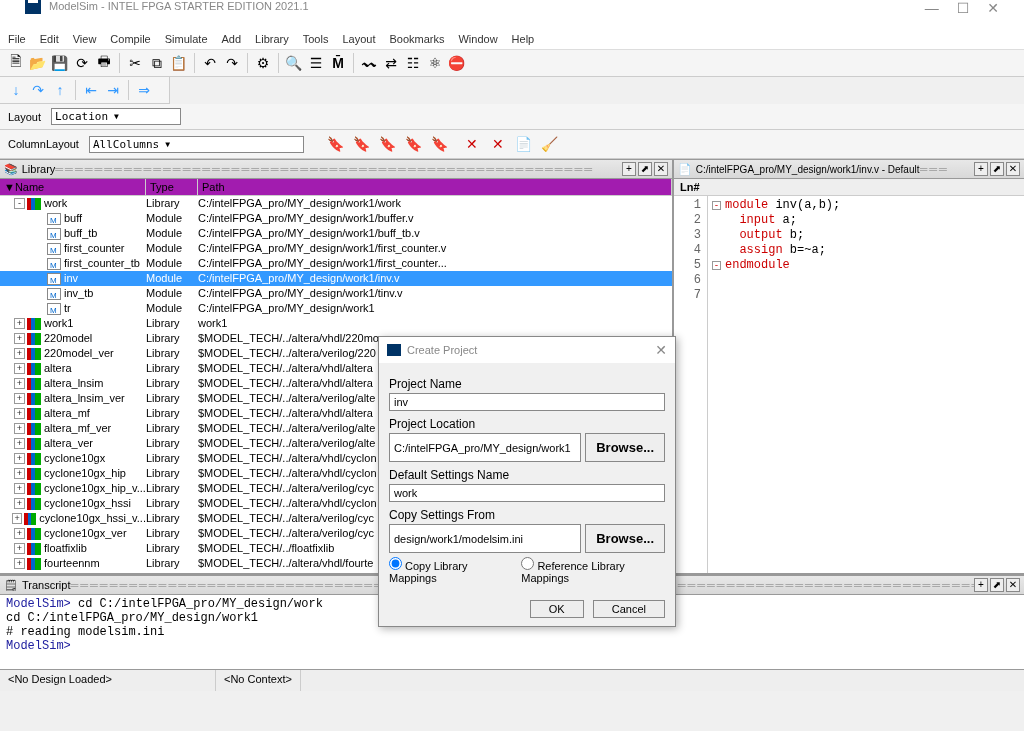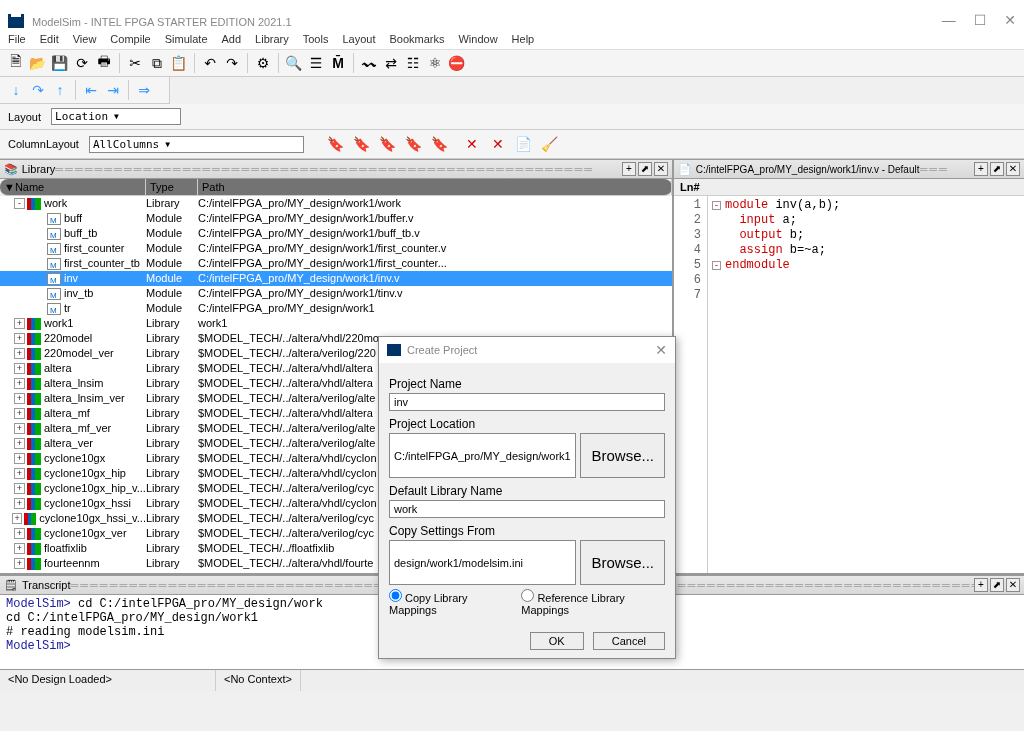--- a/index.html
+++ b/index.html
@@ -1,38 +1,38 @@
 <!DOCTYPE html>
 <html><head>
 <meta charset="utf-8">
 <style>
 * { box-sizing: border-box; margin: 0; padding: 0; }
 body { font-family: Tahoma, Arial, sans-serif; font-size: 11px; background: #f0f0f0; width: 1024px; height: 731px; overflow: hidden; position: relative; }
-.titlebar { background: #fff; height: 28px; display: flex; align-items: flex-end; padding: 0 8px; color: #888; }
+.titlebar { background: #fff; height: 28px; display: flex; align-items: flex-start; padding: 0 25px; color: #888; }
 .titlebar .logo { width: 16px; height: 14px; background: #003366; margin-right: 8px; position: relative; }
 .titlebar .logo::after { content: ''; position: absolute; left: 3px; top: 0; width: 10px; height: 3px; background: #fff; }
 .window-controls { margin-left: auto; display: flex; gap: 18px; color: #888; font-size: 14px; }
 .window-controls span { cursor: pointer; }
 .menubar { background: #fff; height: 22px; display: flex; align-items: center; padding: 0 8px; gap: 14px; color: #333; border-bottom: 1px solid #ddd; }
 .menubar span { cursor: pointer; }
 .toolbar-row { background: #f5f5f5; padding: 3px 6px; display: flex; align-items: center; gap: 2px; border-bottom: 1px solid #ccc; }
 .toolbar-row .sep { width: 1px; height: 20px; background: #ccc; margin: 0 3px; }
 .tbicon { width: 20px; height: 20px; display: inline-flex; align-items: center; justify-content: center; cursor: pointer; font-size: 14px; }
 .layout-row { background: #f5f5f5; padding: 4px 8px; display: flex; align-items: center; gap: 6px; border-bottom: 1px solid #ccc; }
 .layout-row label { margin-right: 4px; }
 .layout-row .dropdown { border: 1px solid #888; background: #fff; padding: 1px 3px; font-family: monospace; display: flex; align-items: center; }
 .layout-row .dropdown .arrow { margin-left: 6px; font-size: 8px; }
 .main-area { display: flex; height: 414px; }
 .library-panel { width: 674px; border-right: 2px solid #999; display: flex; flex-direction: column; }
 .panel-header { background: linear-gradient(#e8e8e8, #d8d8d8); height: 20px; display: flex; align-items: center; padding: 0 4px; border: 1px solid #999; border-left: none; border-right: none; font-size: 11px; }
 .panel-header .icon { margin-right: 4px; }
 .panel-header .dashes { flex: 1; color: #999; overflow: hidden; white-space: nowrap; letter-spacing: 2px; }
 .panel-header .controls { display: flex; gap: 2px; }
 .panel-header .controls span { width: 14px; height: 14px; border: 1px solid #888; background: #eee; text-align: center; line-height: 12px; font-size: 10px; cursor: pointer; }
-.table-head { display: flex; background: #737373; border-bottom: 1px solid #ccc; border-radius: 8px; }
+.table-head { display: flex; background: #a21caf; border-bottom: 1px solid #ccc; }
 .table-head div { padding: 2px 4px; border-right: 1px solid #ccc; }
 .col-name { width: 146px; }
 .col-type { width: 52px; }
 .col-path { flex: 1; }
 .tree { flex: 1; overflow: auto; background: #fff; font-size: 11px; line-height: 15px; }
 .tree-row { display: flex; align-items: center; white-space: nowrap; height: 15px; }
 .tree-row.selected { background: #3399ff; color: #fff; }
 .tree-row .cell-name { width: 146px; display: flex; align-items: center; overflow: hidden; }
 .tree-row .cell-type { width: 52px; }
 .tree-row .cell-path { flex: 1; overflow: hidden; text-overflow: ellipsis; }
@@ -58,21 +58,21 @@
 .statusbar div { padding: 3px 8px; border-right: 1px solid #ccc; }
 .dialog { position: absolute; left: 378px; top: 336px; width: 298px; background: #f0f0f0; border: 1px solid #888; box-shadow: 2px 2px 8px rgba(0,0,0,0.3); }
 .dialog-title { height: 26px; background: #fff; display: flex; align-items: center; padding: 0 8px; color: #888; }
 .dialog-title .logo { width: 14px; height: 12px; background: #003366; margin-right: 6px; }
 .dialog-title .close { margin-left: auto; font-size: 14px; cursor: pointer; }
 .dialog-body { padding: 8px 10px; }
 .dialog-body .fld-label { margin: 6px 0 2px; font-size: 12px; }
 .dialog-body input[type=text] { width: 100%; border: 1px solid #888; padding: 2px 4px; font-size: 11px; font-family: inherit; }
 .dialog-body .row-with-btn { display: flex; gap: 4px; }
 .dialog-body .row-with-btn input { flex: 1; }
-.dialog-body button { border: 1px solid #888; background: #eee; padding: 13px 10px; font-size: 15px; cursor: pointer; }
+.dialog-body button { border: 1px solid #888; background: #eee; padding: 6px 10px; font-size: 13px; cursor: pointer; font-weight: bold; }
 .radio-row { display: flex; gap: 12px; margin-top: 4px; font-size: 11px; }
 .dialog-footer { text-align: right; padding: 8px 10px; }
 .dialog-footer button { border: 1px solid #888; background: #eee; padding: 2px 18px; margin-left: 6px; font-size: 11px; cursor: pointer; }
 .ln-head { background:#eee; border-bottom:1px solid #ccc; padding:2px 6px; font-size:11px;font-weight:bold; }
 </style>
 </head>
 <body>
 
 <div class="titlebar">
   <div class="logo"></div>
@@ -503,21 +503,21 @@
     <span class="close">✕</span>
   </div>
   <div class="dialog-body">
     <div class="fld-label">Project Name</div>
     <input type="text" value="inv" style="">
     <div class="fld-label">Project Location</div>
     <div class="row-with-btn">
       <input type="text" value="C:/intelFPGA_pro/MY_design/work1" style="">
       <button>Browse...</button>
     </div>
-    <div class="fld-label">Default Library Name</div>
+    <div class="fld-label">Default Settings Name</div>
     <input type="text" value="work" style="">
     <div class="fld-label">Copy Settings From</div>
     <div class="row-with-btn">
       <input type="text" value="design/work1/modelsim.ini" style="">
       <button>Browse...</button>
     </div>
     <div class="radio-row">
       <label><input type="radio" name="cm" checked="" style=""> <span>Copy Library Mappings</span></label>
       <label><input type="radio" name="cm" style=""> <span>Reference Library Mappings</span></label>
     </div>

